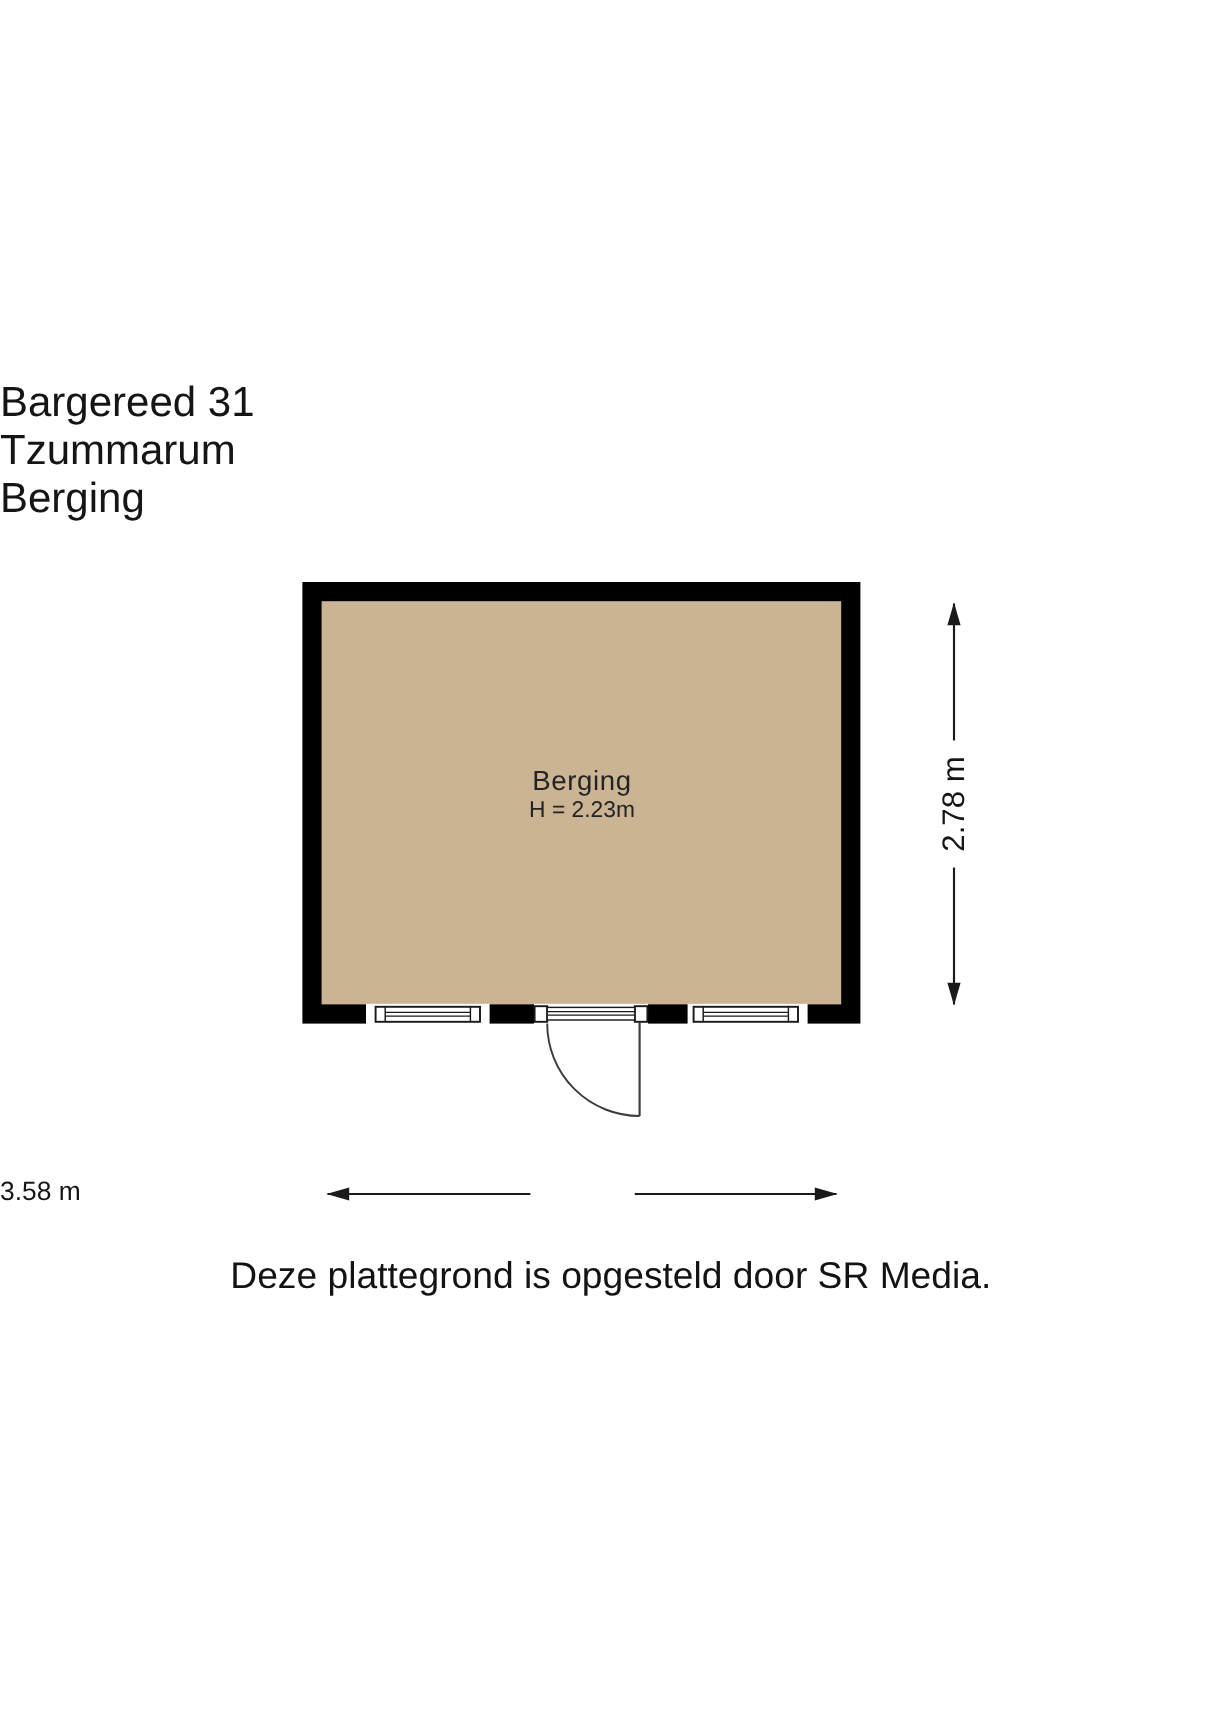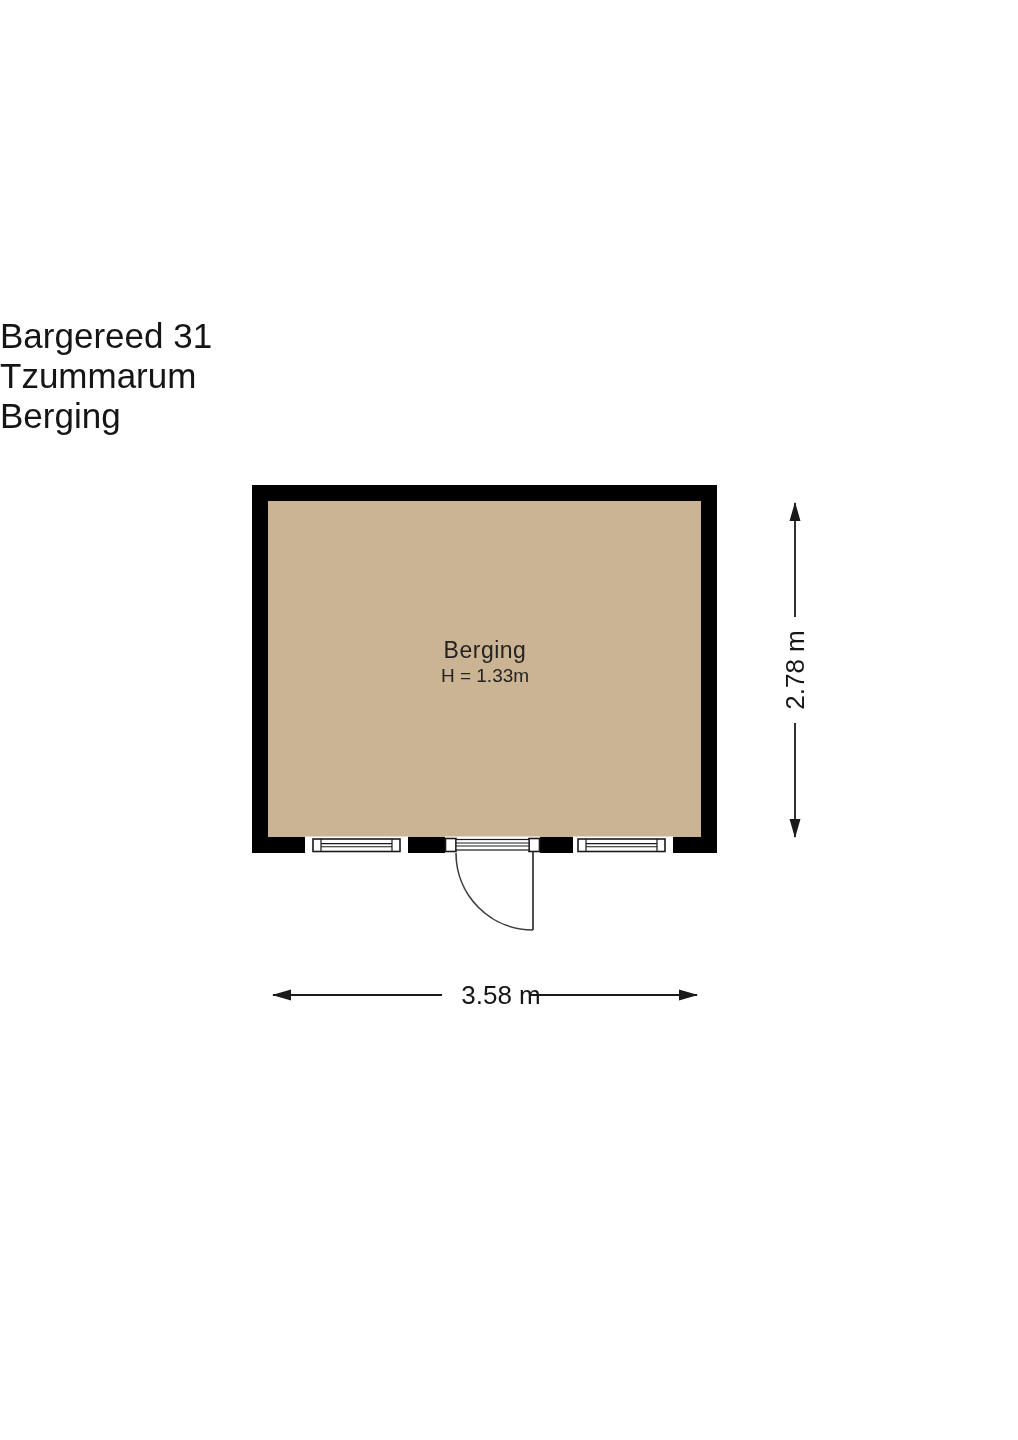--- a/index.html
+++ b/index.html
@@ -40,23 +40,22 @@
 
   
   .dim-height-label {
     left: 795px; top: 670px;
     transform: translate(-50%, -50%) rotate(-90deg);
     font-size: 26px;
     white-space: nowrap;
     color: #161616;
   }
   .dim-width-label {
-    left: 16px; top: 980px; width: 970px;
-    text-align: center;
-    font-size: 26px;
+    left: 0; top: 980px; width: 970px;
+    font-size: 22px;
     color: #161616;
   }
 
   
   .footer-block {
     left: 0; top: 1044px; width: 1018px;
     text-align: center;
     font-size: 31px;
     line-height: 37px;
     color: #131313;
@@ -117,20 +116,21 @@
   <g stroke="#1a1a1a">
     <line x1="273" y1="995" x2="442" y2="995" stroke-width="1.8"></line>
     <line x1="529" y1="995" x2="697" y2="995" stroke-width="1.8"></line>
     <polygon points="272,995 291,989.5 291,1000.5" fill="#1a1a1a" stroke="none"></polygon>
     <polygon points="698,995 679,989.5 679,1000.5" fill="#1a1a1a" stroke="none"></polygon>
   </g>
 </svg>
 
 <div class="abs room-label">
   <div class="room-name">Berging</div>
-  <div class="room-height">H = 1.33m</div>
+  <div class="room-height">H = 2.23m</div>
 </div>
 
 <div class="abs dim-height-label">2.78 m</div>
 <div class="abs dim-width-label">3.58 m</div>
 
 <div class="abs footer-block">
+  <div>Deze plattegrond is opgesteld door SR Media.</div>
 </div>
 
 </body></html>

